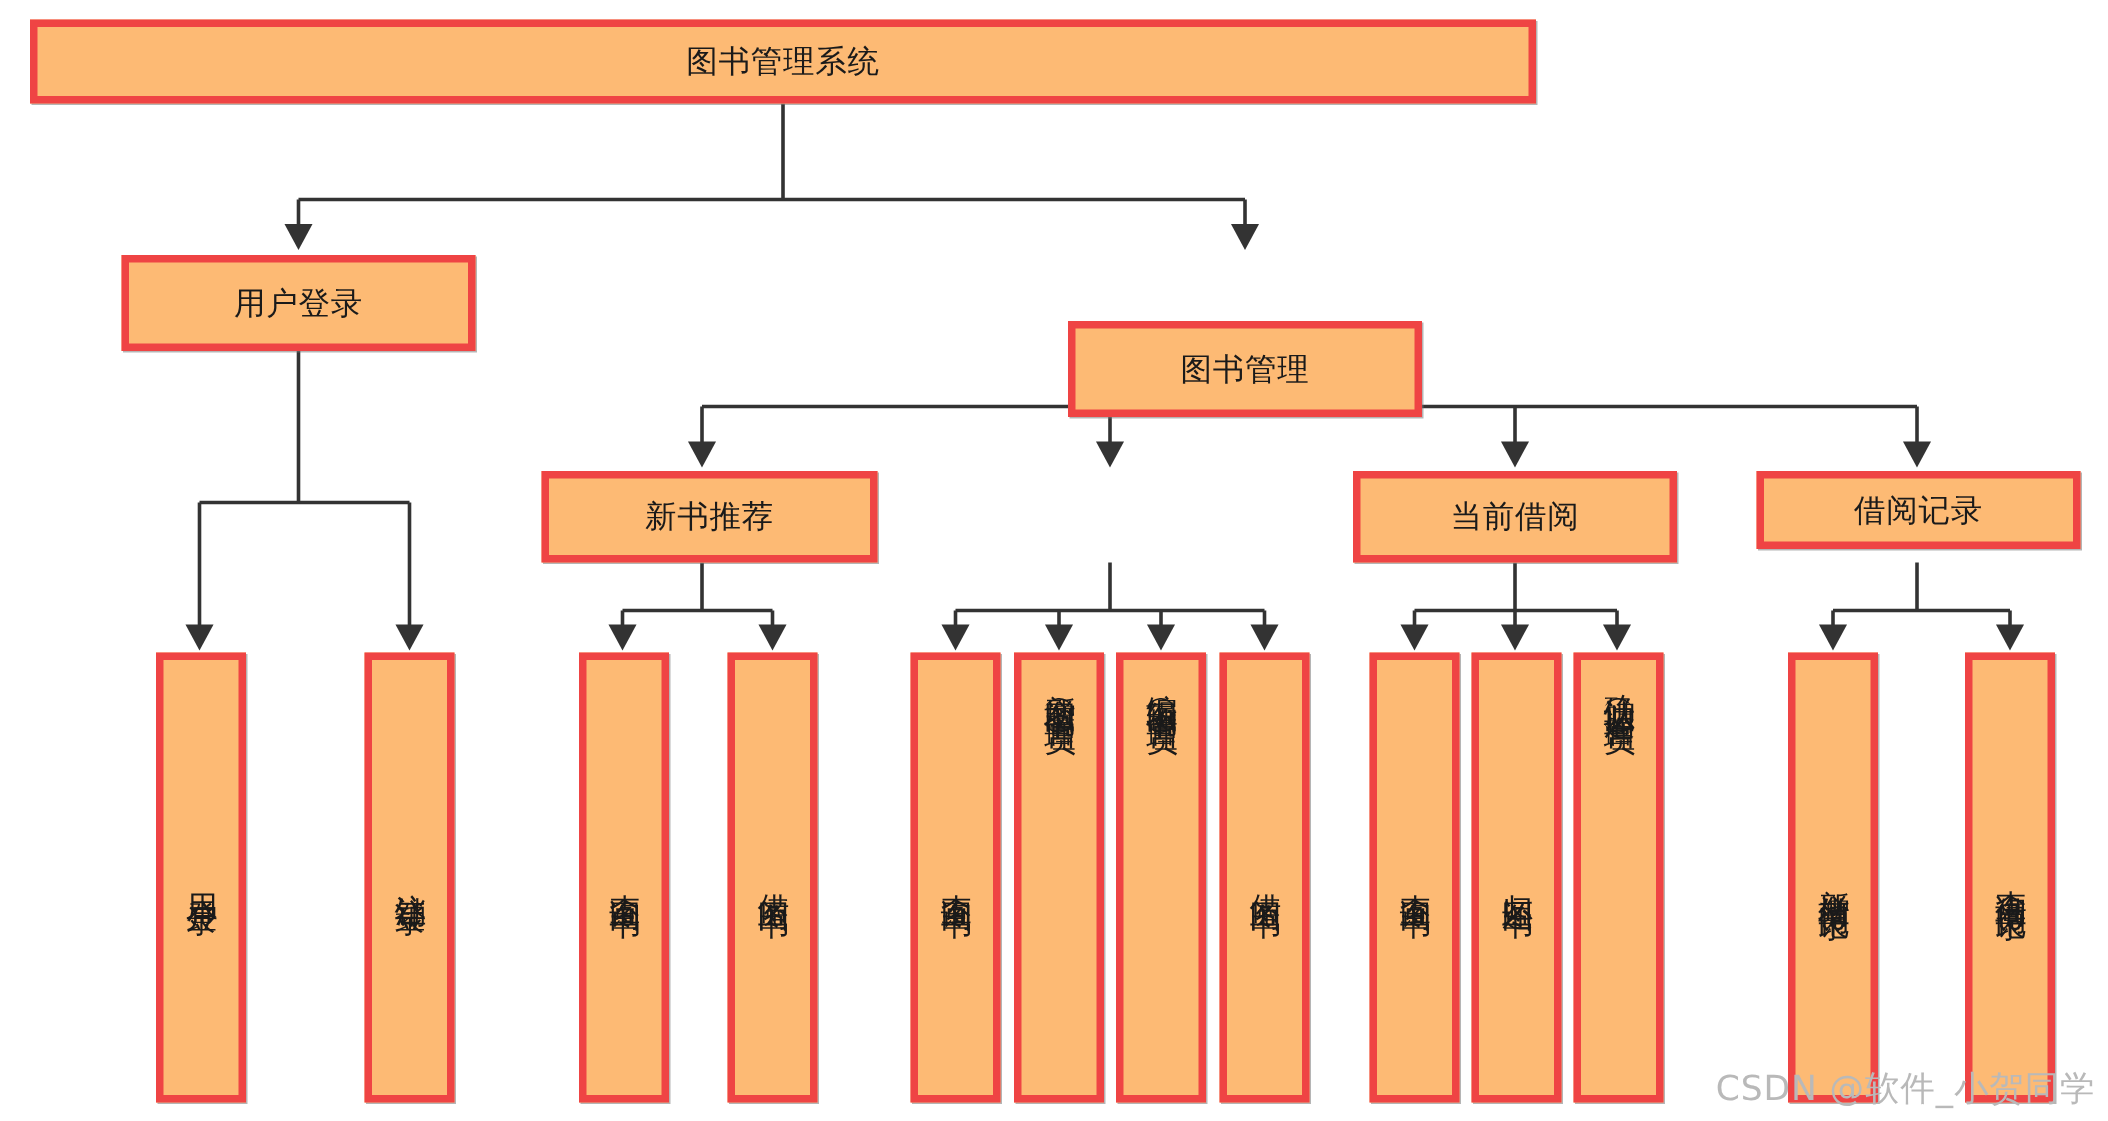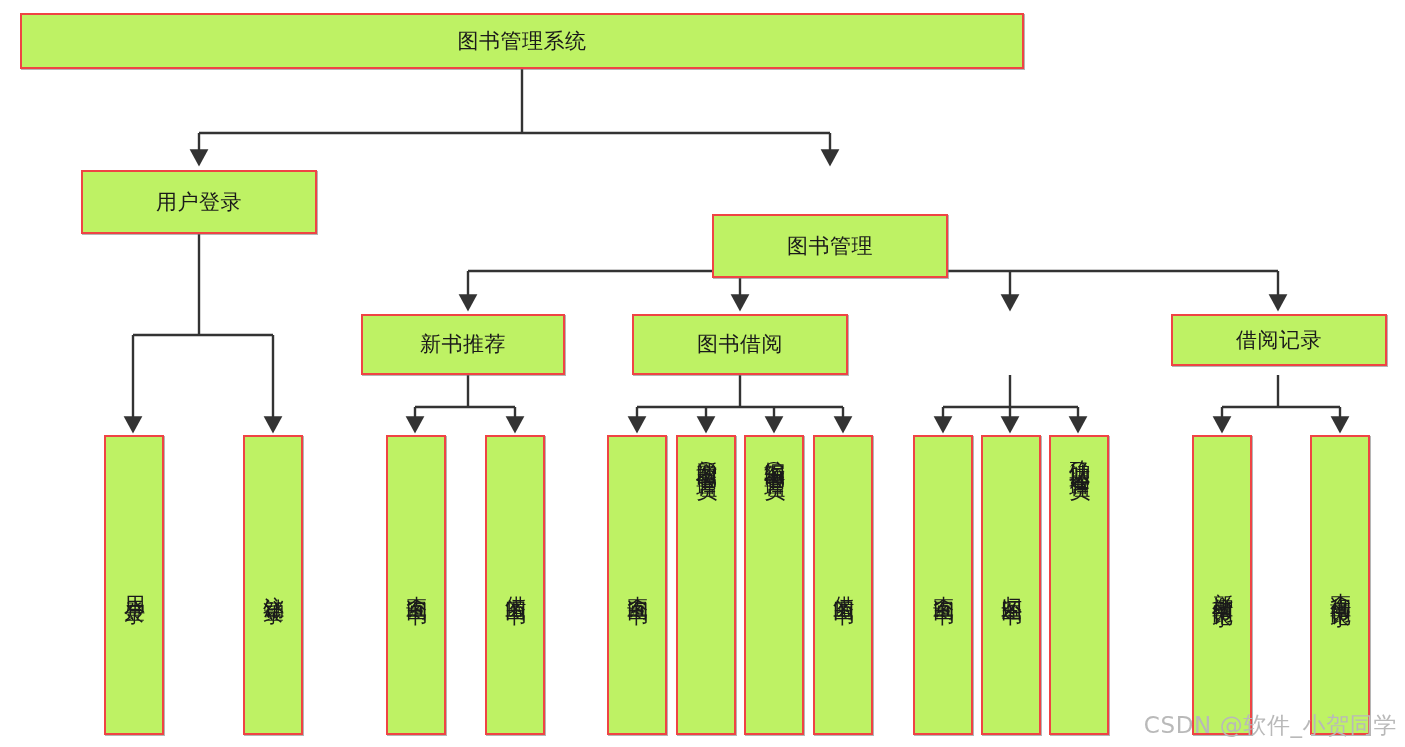--- a/index.html
+++ b/index.html
@@ -22,22 +22,22 @@
     position: absolute;
     left: 0;
     top: 0;
     width: 1405px;
     height: 747px;
     pointer-events: none;
   }
   .node {
     position: absolute;
     box-sizing: border-box;
-    background: #bef264;
-    border: 2px solid #ef4444;
+    background: #fdba74;
+    border: 5px solid #ef4444;
     box-shadow: 1px 1px 0 0 rgba(120,120,120,0.55);
     display: flex;
     align-items: center;
     justify-content: center;
     color: #1a1a1a;
     z-index: 2;
   }
   .node-label {
     font-size: 21px;
     line-height: 1.18;
@@ -139,28 +139,28 @@
   </div>
 
   <div class="node horiz" style="left:81px; top:170px; width:236px; height:64px;">
     <span class="node-label">用户登录</span>
   </div>
 
   <div class="node horiz" style="left:712px; top:170px; width:236px; height:64px;margin-top:44px;">
     <span class="node-label">图书管理</span>
   </div>
 
-  <div class="node horiz" style="left:361px; top:314px; width:204px; height:61px;">
+  <div class="node horiz" style="left:361px; top:314px; width:224px; height:61px;">
     <span class="node-label">新书推荐</span>
   </div>
 
-  <div class="node horiz" style="left:632px; top:314px; width:216px; height:61px;">
-    <span class="node-label">图书借阅</span>
-  </div>
-
+
+  <div class="node horiz" style="left:902px; top:314px; width:216px; height:61px;">
+    <span class="node-label">当前借阅</span>
+  </div>
 
   <div class="node horiz" style="left:1171px; top:314px; width:216px; height:52px;">
     <span class="node-label">借阅记录</span>
   </div>
 
   <div class="node vert mid" style="left:104px; top:435px; width:60px; height:300px;">
     <span class="node-label">用户登录</span>
   </div>
 
   <div class="node vert mid" style="left:243px; top:435px; width:60px; height:300px;">

